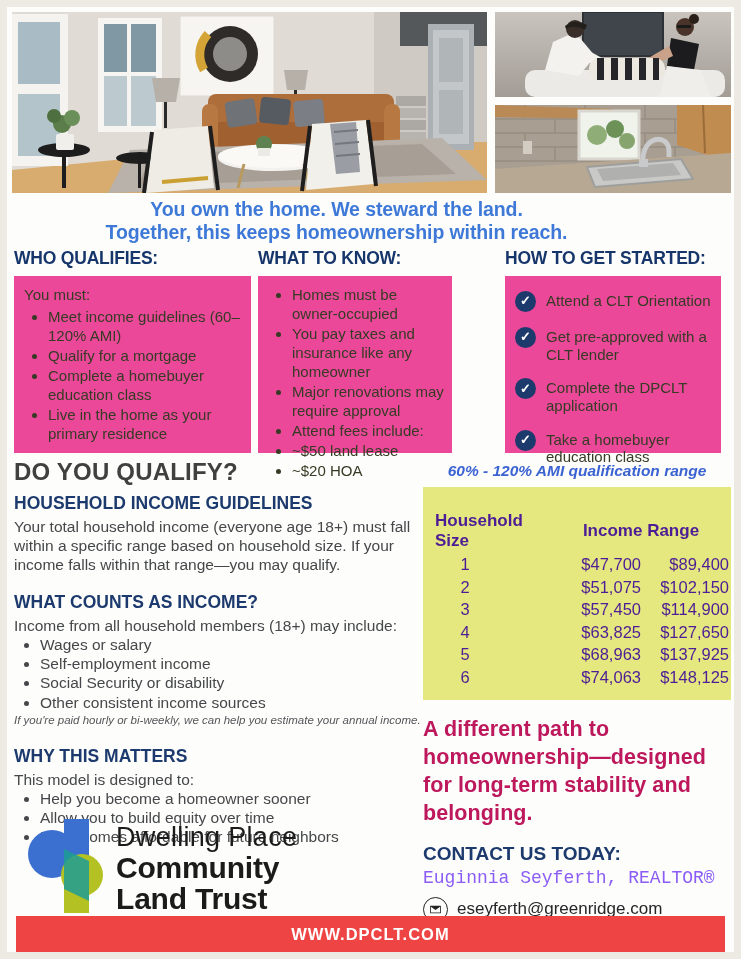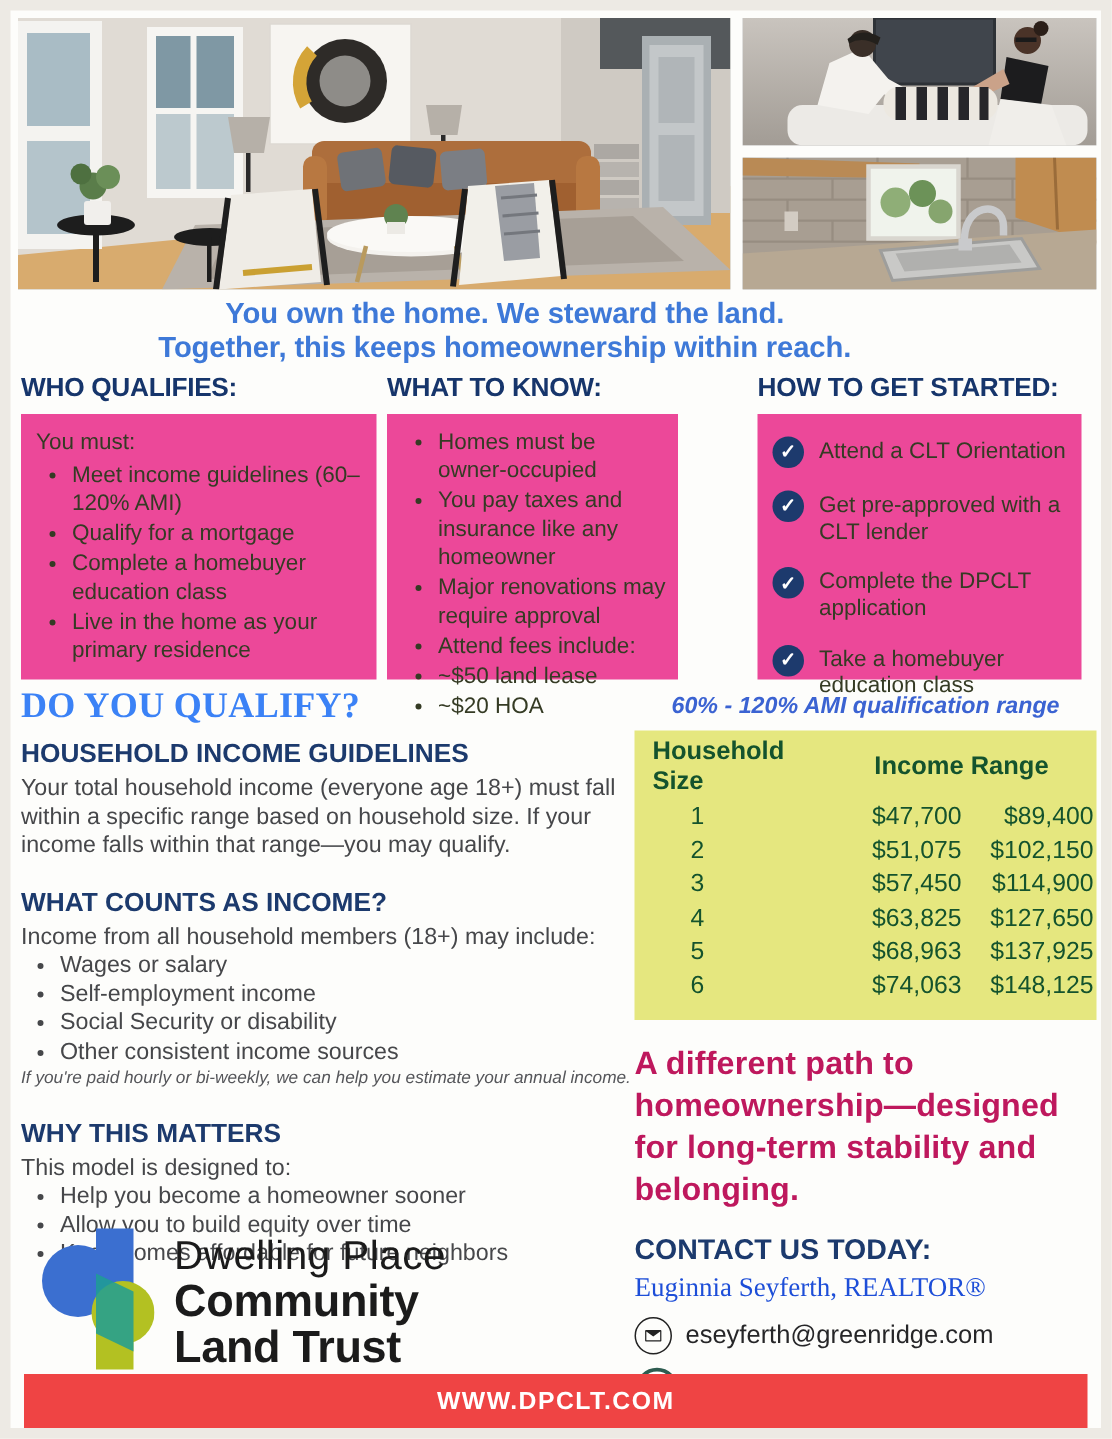--- a/index.html
+++ b/index.html
@@ -34,43 +34,43 @@
   .step { display:flex; align-items:flex-start; gap:10px; margin-bottom:14px; }
   .check {
     flex:0 0 auto; width:21px; height:21px; border-radius:50%;
     background:#1d3a6d; color:#fff; font-weight:700; font-size:13px;
     display:flex; align-items:center; justify-content:center; margin-top:1px;
   }
   .step-text { line-height:1.18; padding-top:2px; }
 
   
   .lower-left { position:absolute; left:7px; top:451px; width:408px; color:#46474a; }
-  .h-big  { color:#3b82f6; font-weight:800; font-size:24px; letter-spacing:0.2px; margin-bottom:7px;font-family:Liberation Serif, serif; }
+  .h-big  { color:#404040; font-weight:800; font-size:24px; letter-spacing:0.2px; margin-bottom:7px; }
   .h-sub  { color:#1c3a6d; font-weight:800; font-size:17.5px; margin-bottom:3px; }
   .body-text { font-size:15.5px; line-height:1.24; }
   .plain-list { list-style:disc; padding-left:26px; font-size:15.5px; line-height:1.24; }
   .note { font-style:italic; font-size:11.5px; color:#55565a; margin-top:2px; }
   .gap-lg { margin-top:17px; }
 
   
   .lower-right { position:absolute; left:416px; top:455px; width:308px; }
   .ami-title { text-align:center; font-style:italic; font-weight:800; font-size:15.5px;
     color:#3b63d2; margin-bottom:7px; }
-  .ami-table { background:#e5e77f; padding:4px 10px 10px 12px; color:#14532d; }
+  .ami-table { background:#e5e77f; padding:24px 10px 10px 12px; color:#4c1d95; }
   .ami-head, .ami-row { display:grid; grid-template-columns:118px 88px 88px; align-items:center; }
   .ami-head { font-weight:700; font-size:17px; margin-bottom:4px; }
   .ami-head .hdr-size { grid-column:1; }
   .ami-head .hdr-range { grid-column:2 / span 2; text-align:center; }
   .ami-row { font-size:16.5px; margin-bottom:3.5px; }
   .ami-row .c-size { text-align:center; width:60px; }
   .ami-row .c-min, .ami-row .c-max { text-align:right; }
   .path-statement { margin-top:16px; width:302px; color:#be185d; font-weight:800;
     font-size:21.5px; line-height:1.3; letter-spacing:0.1px; }
   .contact-heading { margin-top:15px; color:#1c3a6d; font-weight:800; font-size:19px; }
-  .contact-name { font-family:Liberation Serif, serif; font-size:18px; color:#1d4ed8; margin:3px 0 9px; }
+  .contact-name { font-family:Liberation Mono, monospace; font-size:18px; color:#8b5cf6; margin:3px 0 9px; }
   .contact-row { display:flex; align-items:center; gap:9px; margin-bottom:8px; }
   .round-icon { width:25px; height:25px; border:1.7px solid #222; border-radius:50%;
     display:flex; align-items:center; justify-content:center; flex:0 0 auto; }
   .contact-text { font-size:17px; color:#262628; }
   .brokerage { display:flex; align-items:center; gap:6px; margin-top:2px; }
   .brokerage-lines { color:#7e978e; letter-spacing:0.6px; line-height:1.0; }
   .brokerage-l1 { font-size:13.5px; }
 
   
   .dp-logo { position:absolute; left:20px; top:808px; display:flex; align-items:center; gap:13px; }

